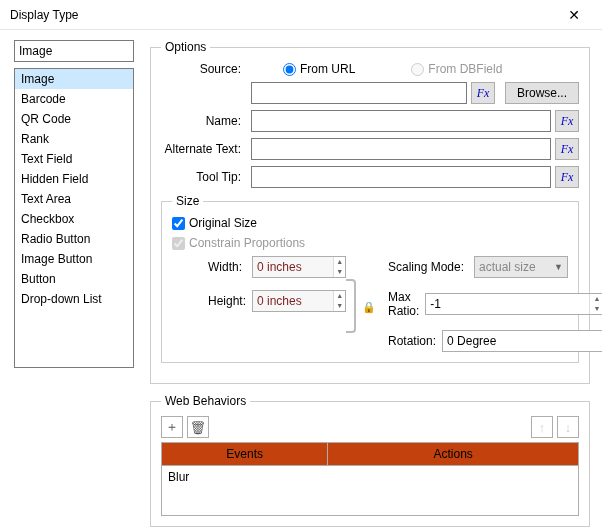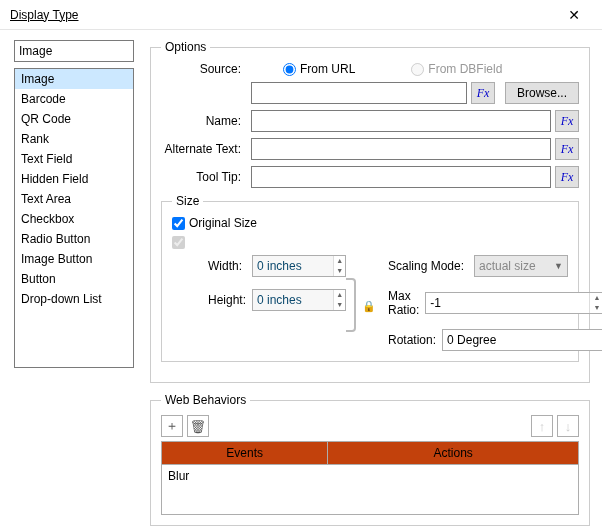--- a/index.html
+++ b/index.html
@@ -14,21 +14,21 @@
     overflow: hidden;
   }
   .title-bar {
     height: 30px;
     display: flex;
     align-items: center;
     padding: 0 8px 0 10px;
     border-bottom: 1px solid #e5e5e5;
     justify-content: space-between;
   }
-  .title-bar h1 { font-size: 12px; font-weight: normal; margin: 0; text-decoration: underline; }
+  .title-bar h1 { font-size: 12px; font-weight: normal; margin: 0; }
   .close-x { width: 40px; text-align: center; font-size: 14px; font-family: Arial; }
   .body {
     padding: 10px 12px 10px 14px;
   }
   .top-row { display: flex; gap: 16px; }
   .col-left { width: 120px; }
   .col-right { flex: 1; }
   .label { margin-bottom: 4px; }
   .input-text {
     width: 100%;
@@ -95,21 +95,21 @@
   .size-right { width: 180px; }
   .spin-input {
     display: flex; align-items: center;
     border: 1px solid #adadad; height: 22px; background: #fff;
   }
   .spin-input input {
     border: none; width: 100%; height: 100%; padding: 2px 4px; font-family: inherit; font-size: 12px;
   }
   .spin-input .spins { width: 14px; display: flex; flex-direction: column; }
   .spin-input .spin { height: 10px; font-size: 7px; text-align: center; line-height: 10px; color: #666; border-left: 1px solid #ddd; cursor: pointer; }
-  .spin-input.disabled input { color: #0c4a6e; background: #f7f7f7; }
+  .spin-input.disabled input { color: #7f1d1d; background: #f7f7f7; }
   .size-row { display: flex; align-items: center; margin-bottom: 12px; gap: 4px; }
   .size-row .lbl { width: 40px; }
   .right-row { display: flex; align-items: center; margin-bottom: 12px; gap: 6px; }
   .right-row .rlbl { width: 80px; }
   .combo {
     flex: 1; height: 22px; border: 1px solid #adadad; background: #e8e8e8;
     display: flex; align-items: center; padding: 0 4px; justify-content: space-between;
     color: #888;
   }
   .combo .arrow { font-size: 9px; color: #666; }
@@ -227,20 +227,21 @@
 
         <fieldset style="margin-top:4px;">
           <legend>Size</legend>
 
           <label class="checkbox-row">
             <input type="checkbox" checked="" style="">
             <span>Original Size</span>
           </label>
           <label class="checkbox-row checkbox-disabled">
             <input type="checkbox" checked="" disabled="" style="">
+            <span>Constrain Proportions</span>
           </label>
 
           <div class="size-grid">
             <div class="size-left" style="display:flex; gap:2px;">
               <div style="flex:1;margin-left:36px;">
                 <div class="size-row">
                   <div class="lbl">Width:</div>
                   <div class="spin-input disabled" style="flex:1;">
                     <input disabled="" value="0 inches" style="">
                     <div class="spins">

